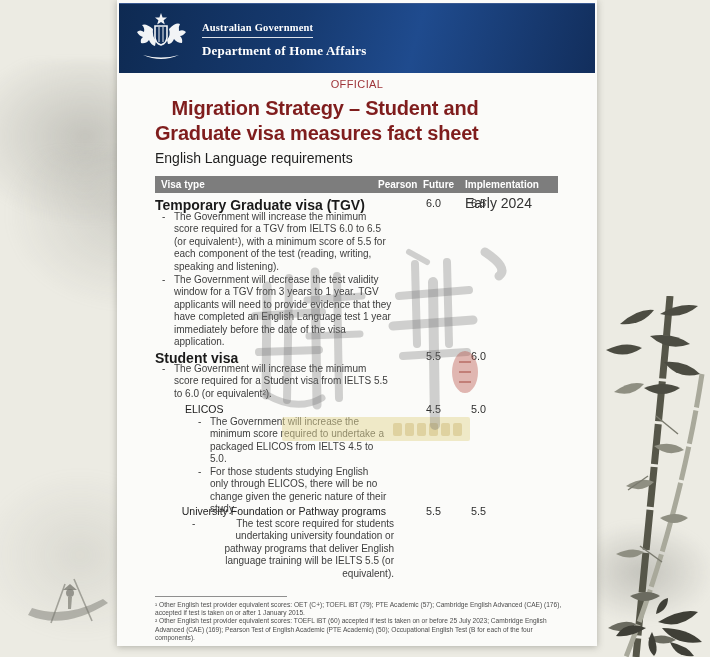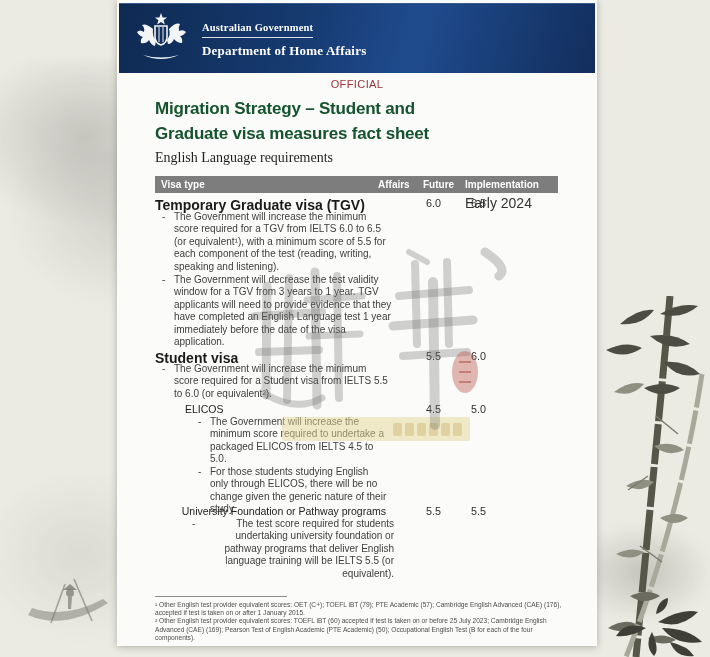--- a/index.html
+++ b/index.html
@@ -23,23 +23,23 @@
         box-shadow:0 1px 7px rgba(60,60,52,.35);z-index:1;}
   .banner{position:absolute;left:2px;top:3px;width:476px;height:69px;
           background:linear-gradient(105deg,#0e2a52 0%,#163a70 38%,#1f4b8e 62%,#122e5c 100%);
           border-top:1px solid #3a5a92;}
   .coa{position:absolute;left:10px;top:7px;}
   .banner-text{position:absolute;left:83px;top:13px;color:#fff;font-family:"Liberation Serif",serif;font-weight:bold;}
   .gov{font-size:10.5px;letter-spacing:.2px;padding-bottom:4px;border-bottom:1px solid rgba(255,255,255,.85);display:inline-block;}
   .dept{font-size:13px;letter-spacing:.2px;margin-top:5px;}
   .official{position:absolute;left:0;top:78px;width:100%;text-align:center;
             color:#9e3338;font-size:11px;font-weight:normal;letter-spacing:.4px;}
-  .title{position:absolute;left:38px;top:96px;color:#14532d;font-size:17px;font-weight:bold;
-         line-height:25px;letter-spacing:-.2px;}
-  .subtitle{position:absolute;left:38px;top:150px;color:#1f1f1f;font-size:14px;font-family:Liberation Serif, serif;}
+  .title{position:absolute;left:38px;top:96px;color:#7f1d1d;font-size:20px;font-weight:bold;
+         line-height:25px;letter-spacing:-.2px;text-align:right;}
+  .subtitle{position:absolute;left:38px;top:150px;color:#1f1f1f;font-size:14px;}
   
   .thead{position:absolute;left:38px;top:176px;width:403px;height:17px;background:#7d7d7d;
          display:grid;grid-template-columns:223px 45px 42px 93px;align-items:center;
          color:#fff;font-size:10px;font-weight:bold;}
   .thead .c1{padding-left:6px;}
   .vh{position:absolute;font-size:14px;font-weight:bold;color:#1a1a1a;}
   .vh2{position:absolute;font-size:10.5px;color:#222;}
   .num{position:absolute;font-size:10.8px;color:#2e2e2e;padding-left:48px;}
   .impl{position:absolute;left:348px;width:97px;font-size:14px;line-height:12.6px;color:#333;}
   .bullet{position:absolute;padding-left:13px;font-size:10px;line-height:12.4px;color:#3d3d3d;}
@@ -145,21 +145,21 @@
 
     <div class="title">
       <div>Migration Strategy – Student and</div>
       <div>Graduate visa measures fact sheet</div>
     </div>
 
     <div class="subtitle">English Language requirements</div>
 
     <div class="thead">
       <div class="c1">Visa type</div>
-      <div>Affairs</div>
+      <div>Pearson</div>
       <div>Future</div>
       <div>Implementation</div>
     </div>
 
     <div class="vh" style="left:38px;top:197px;">Temporary Graduate visa (TGV)</div>
     <div class="num" style="left:261px;top:197px;">6.0</div>
     <div class="num" style="left:306px;top:197px;">6.5</div>
     <div class="impl" style="top:197px;">Early 2024</div>
     <div class="bullet b-l1" style="top:211px;">The Government will increase the minimum score required for a TGV from IELTS 6.0 to 6.5 (or equivalent¹), with a minimum score of 5.5 for each component of the test (reading, writing, speaking and listening).</div>
     <div class="bullet b-l1" style="top:274px;">The Government will decrease the test validity window for a TGV from 3 years to 1 year. TGV applicants will need to provide evidence that they have completed an English Language test 1 year immediately before the date of the visa application.</div>

